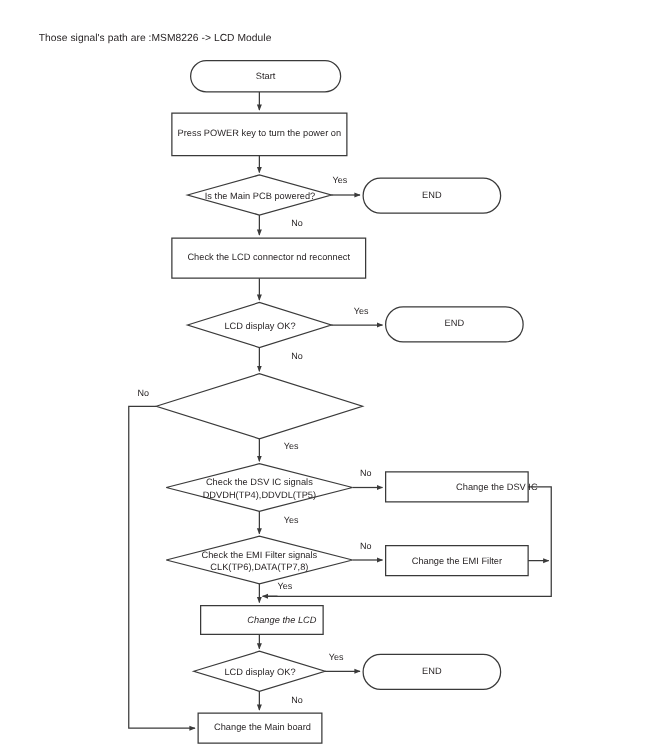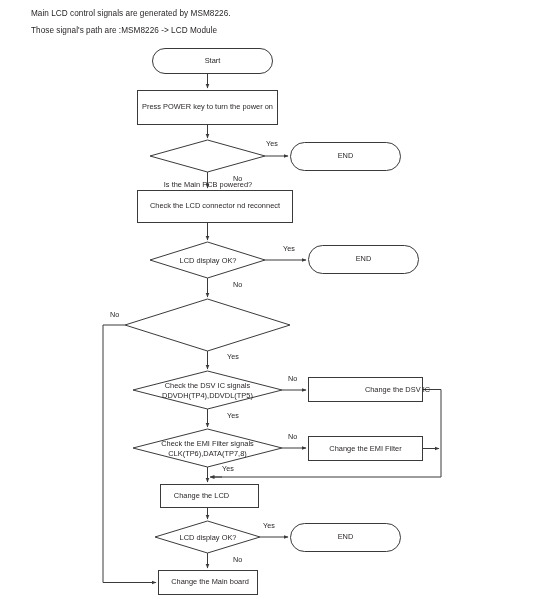--- a/index.html
+++ b/index.html
@@ -56,21 +56,20 @@
     color: #231f20;
     white-space: nowrap;
     letter-spacing: 0.02px;
   }
 </style>
 </head>
 <body>
 
 <div id="page">
 
-  <div class="header-line" id="hdr1">Main LCD control signals are generated by MSM8226.</div>
   <div class="header-line" id="hdr2">Those signal's path are :MSM8226 -&gt; LCD Module</div>
 
   <svg id="chart" viewBox="0 0 536 600">
     <defs>
       <marker id="arrow" viewBox="0 0 10 10" refX="9" refY="5" markerWidth="5" markerHeight="5" orient="auto-start-reverse">
         <path d="M 0 1 L 10 5 L 0 9 z" fill="#3a3a3a"></path>
       </marker>
     </defs>
 
     <g fill="none" stroke="#3a3a3a" stroke-width="1">
@@ -144,42 +143,42 @@
       <path d="M 260 537 L 288 537" marker-end="url(#arrow)"></path>
 
       <path d="M 207.5 553 L 207.5 568" marker-end="url(#arrow)"></path>
     </g>
   </svg>
 
   <div class="node-text" style="left:152px; top:56px; width:121px;">Start</div>
 
   <div class="node-text" style="left:137px; top:102px; width:141px;">Press POWER key to turn the power on</div>
 
-  <div class="node-text" style="left:150px; top:152px; width:116px;margin-top:28px;">Is the Main PCB powered?</div>
+  <div class="node-text" style="left:150px; top:152px; width:116px;">Is the Main PCB powered?</div>
 
   <div class="node-text" style="left:290px; top:151px; width:111px;">END</div>
 
   <div class="node-text" style="left:137px; top:201px; width:156px;">Check the LCD connector nd reconnect</div>
 
   <div class="node-text" style="left:150px; top:256px; width:116px;">LCD display OK?</div>
 
   <div class="node-text" style="left:308px; top:254px; width:111px;">END</div>
 
 
   <div class="node-text" style="left:135px; top:381px; width:145px;">Check the DSV IC signals
 DDVDH(TP4),DDVDL(TP5)</div>
 
   <div class="node-text" style="left:308px; top:385px; width:115px;margin-left:32px;">Change the DSV IC</div>
 
   <div class="node-text" style="left:132px; top:439px; width:151px;">Check the EMI Filter signals
 CLK(TP6),DATA(TP7,8)</div>
 
   <div class="node-text" style="left:308px; top:444px; width:115px;">Change the EMI Filter</div>
 
-  <div class="node-text" style="left:152px; top:491px; width:99px;">Change the LCD</div>
+  <div class="node-text" style="left:176px; top:491px; width:99px;font-style:italic;">Change the LCD</div>
 
   <div class="node-text" style="left:155px; top:533px; width:106px;">LCD display OK?</div>
 
   <div class="node-text" style="left:290px; top:532px; width:111px;">END</div>
 
   <div class="node-text" style="left:158px; top:577px; width:104px;">Change the Main board</div>
 
   <div class="edge-label" style="left:266px; top:140px;">Yes</div>
   <div class="edge-label" style="left:233px; top:175px;">No</div>
 

